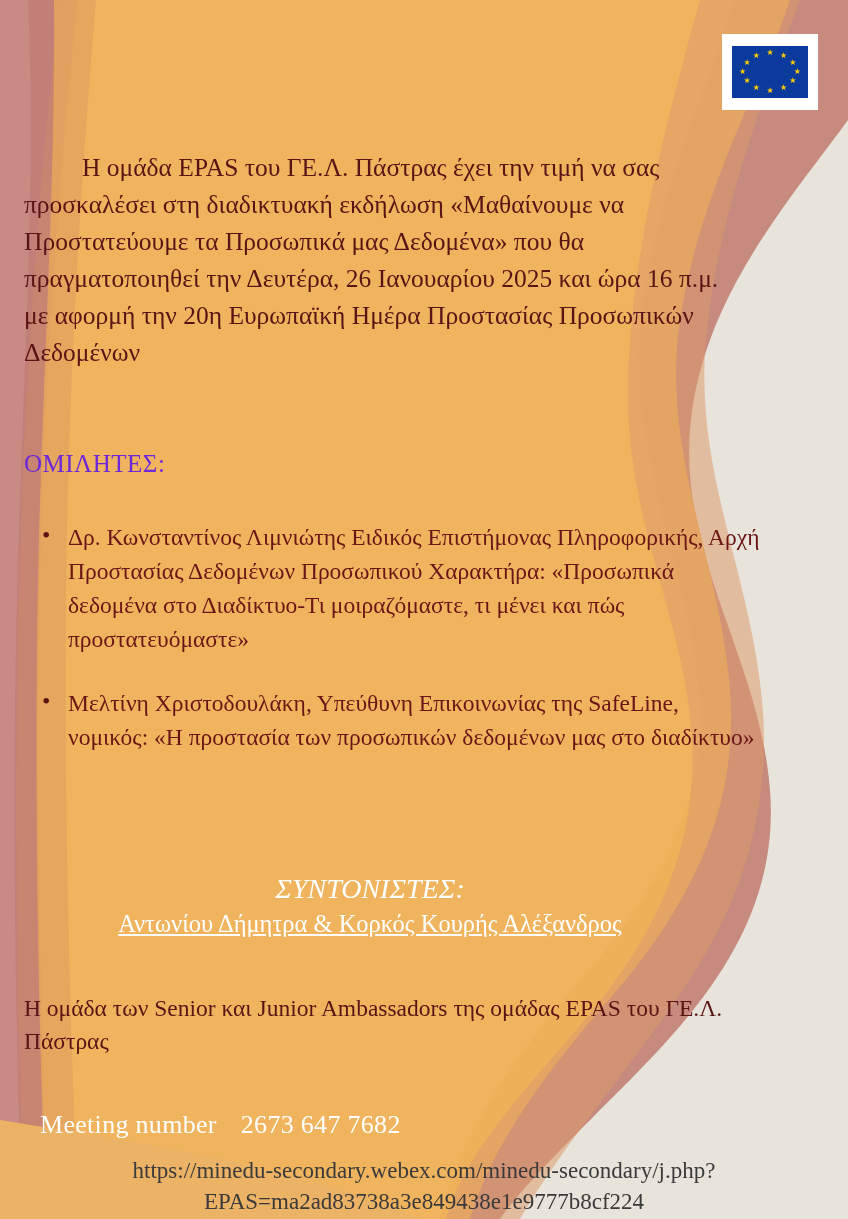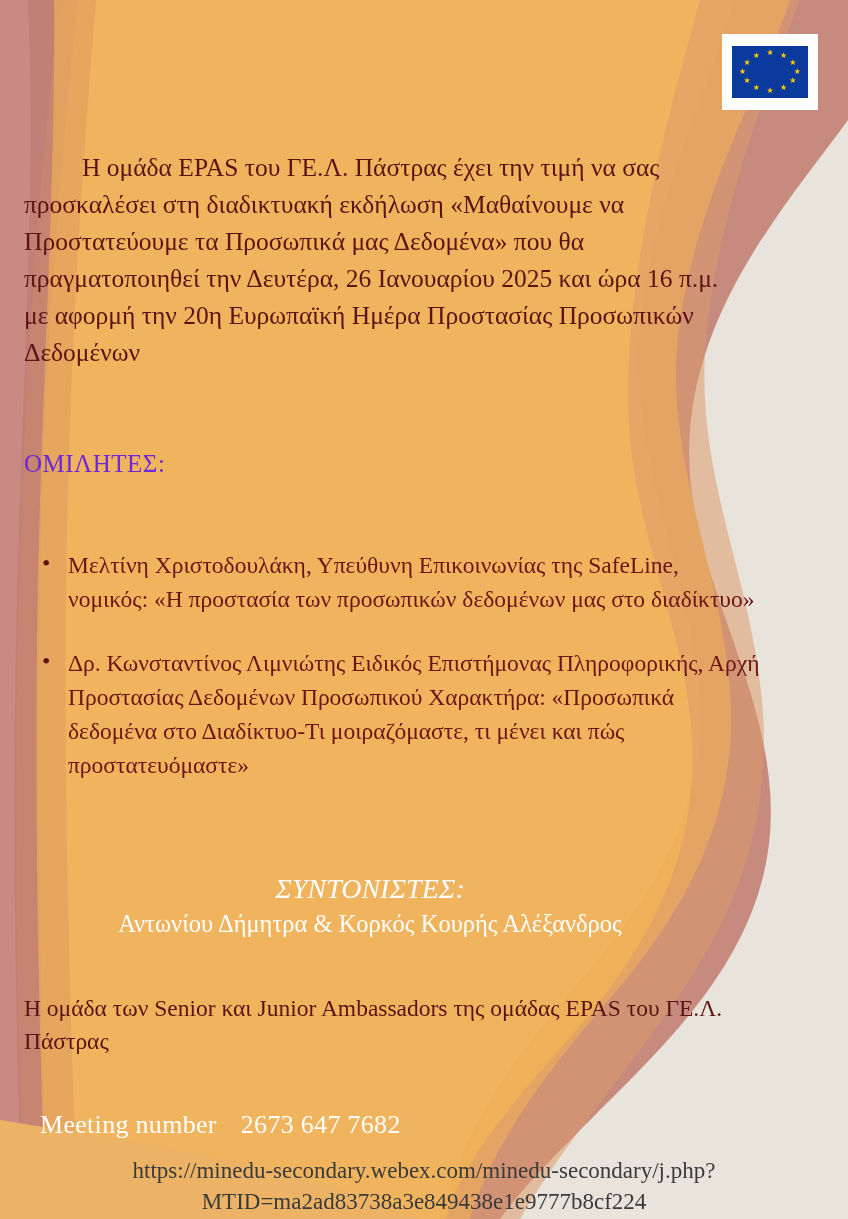--- a/index.html
+++ b/index.html
@@ -127,20 +127,21 @@
     color: #ffffff;
   }
   .coordinators-names {
     position: absolute;
     left: 0;
     top: 910px;
     width: 740px;
     text-align: center;
     font-size: 24.5px;
     color: #ffffff;
+    text-decoration: underline;
   }
   .ambassadors {
     position: absolute;
     left: 24px;
     top: 992px;
     width: 700px;
     font-size: 23.5px;
     line-height: 1.4;
     color: #5b1414;
   }
@@ -207,30 +208,30 @@
     </div>
   </div>
 
   <div class="content">
 
     <div class="intro">Η ομάδα EPAS του ΓΕ.Λ. Πάστρας έχει την τιμή να σας προσκαλέσει στη διαδικτυακή εκδήλωση «Μαθαίνουμε να Προστατεύουμε τα Προσωπικά μας Δεδομένα» που θα πραγματοποιηθεί την Δευτέρα, 26 Ιανουαρίου 2025 και ώρα 16 π.μ. με αφορμή την 20η Ευρωπαϊκή Ημέρα Προστασίας Προσωπικών Δεδομένων</div>
 
     <div class="speakers-title">ΟΜΙΛΗΤΕΣ:</div>
 
     <ul class="speaker-list">
+      <li class="speaker-item">Δρ. Κωνσταντίνος Λιμνιώτης Ειδικός Επιστήμονας Πληροφορικής, Αρχή Προστασίας Δεδομένων Προσωπικού Χαρακτήρα: «Προσωπικά δεδομένα στο Διαδίκτυο-Τι μοιραζόμαστε, τι μένει και πώς προστατευόμαστε»</li>
       <li class="speaker-item second">Μελτίνη Χριστοδουλάκη, Υπεύθυνη Επικοινωνίας της SafeLine, νομικός: «Η προστασία των προσωπικών δεδομένων μας στο διαδίκτυο»</li>
-      <li class="speaker-item">Δρ. Κωνσταντίνος Λιμνιώτης Ειδικός Επιστήμονας Πληροφορικής, Αρχή Προστασίας Δεδομένων Προσωπικού Χαρακτήρα: «Προσωπικά δεδομένα στο Διαδίκτυο-Τι μοιραζόμαστε, τι μένει και πώς προστατευόμαστε»</li>
     </ul>
 
     <div class="coordinators-title">ΣΥΝΤΟΝΙΣΤΕΣ:</div>
 
     <div class="coordinators-names">Αντωνίου Δήμητρα &amp; Κορκός Κουρής Αλέξανδρος</div>
 
     <div class="ambassadors">Η ομάδα των Senior και Junior Ambassadors της ομάδας EPAS του ΓΕ.Λ. Πάστρας</div>
 
     <div class="meeting-number">
       <span class="label">Meeting number</span><span>2673 647 7682</span>
     </div>
 
-    <div class="webex-link">https://minedu-secondary.webex.com/minedu-secondary/j.php?MTID=ma2ad83738a3e849438e1e9777b8cf224</div>
+    <div class="webex-link">https://minedu-secondary.webex.com/minedu-secondary/j.php?EPAS=ma2ad83738a3e849438e1e9777b8cf224</div>
 
   </div>
 </div>
 
 </body></html>

